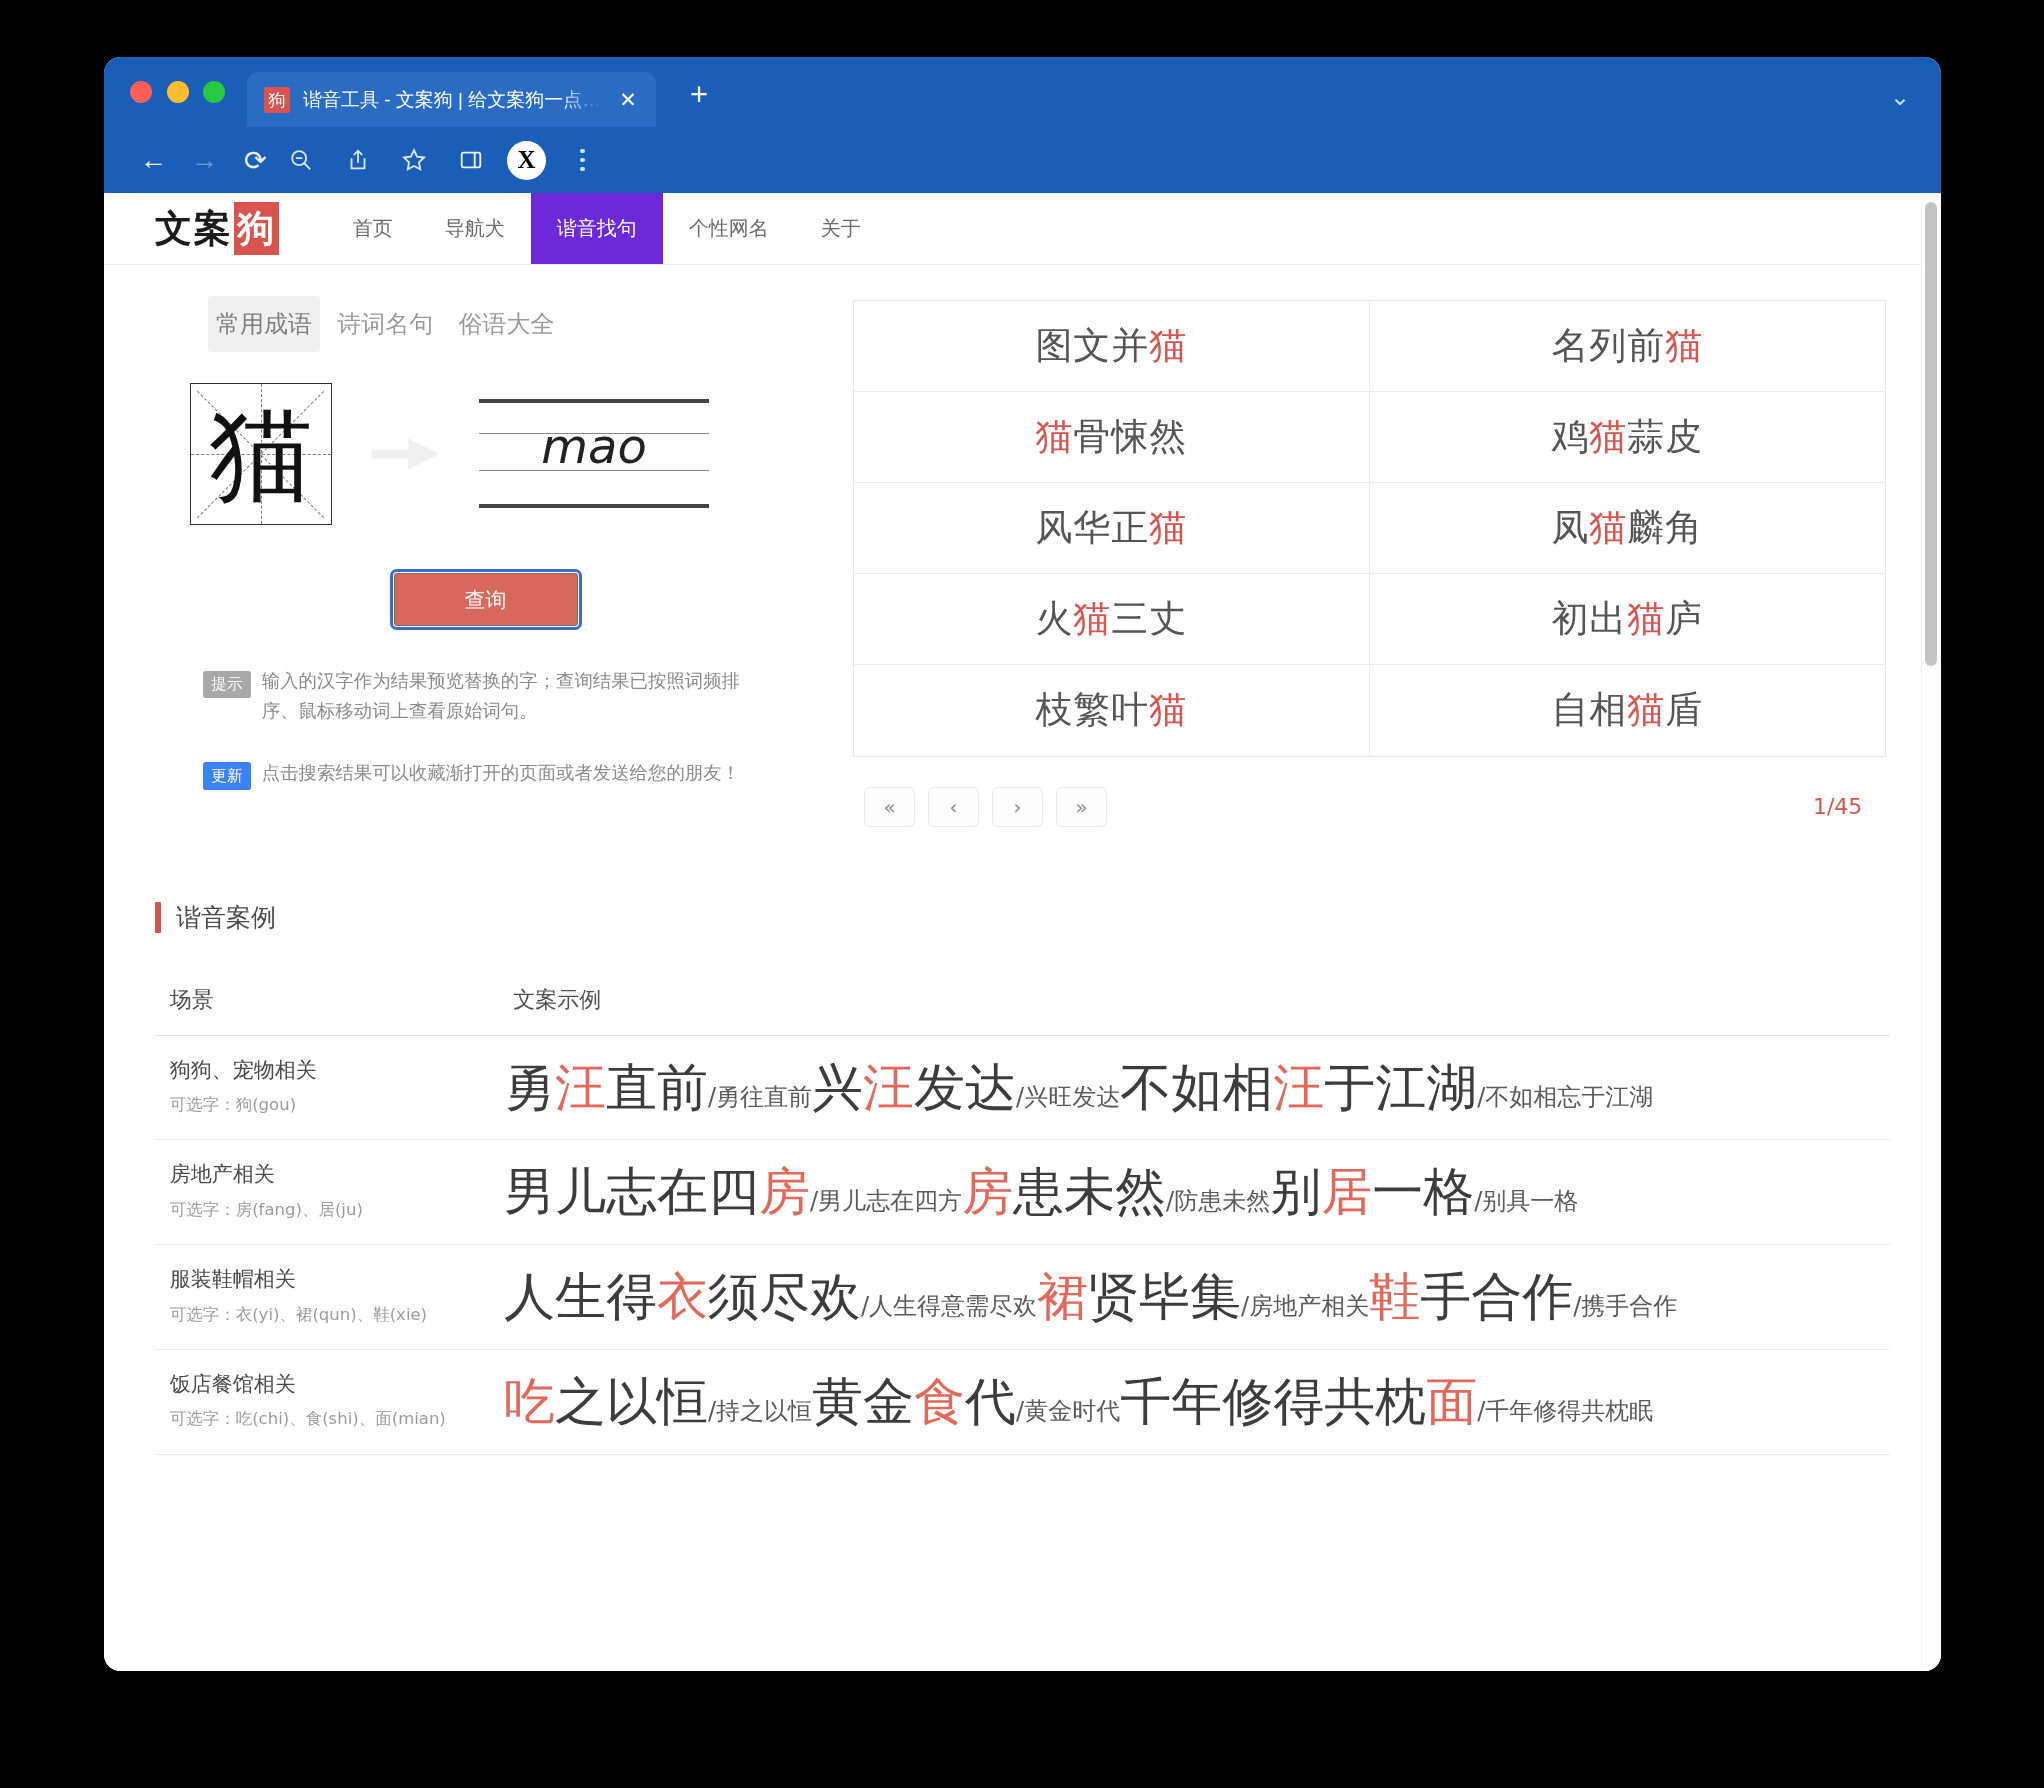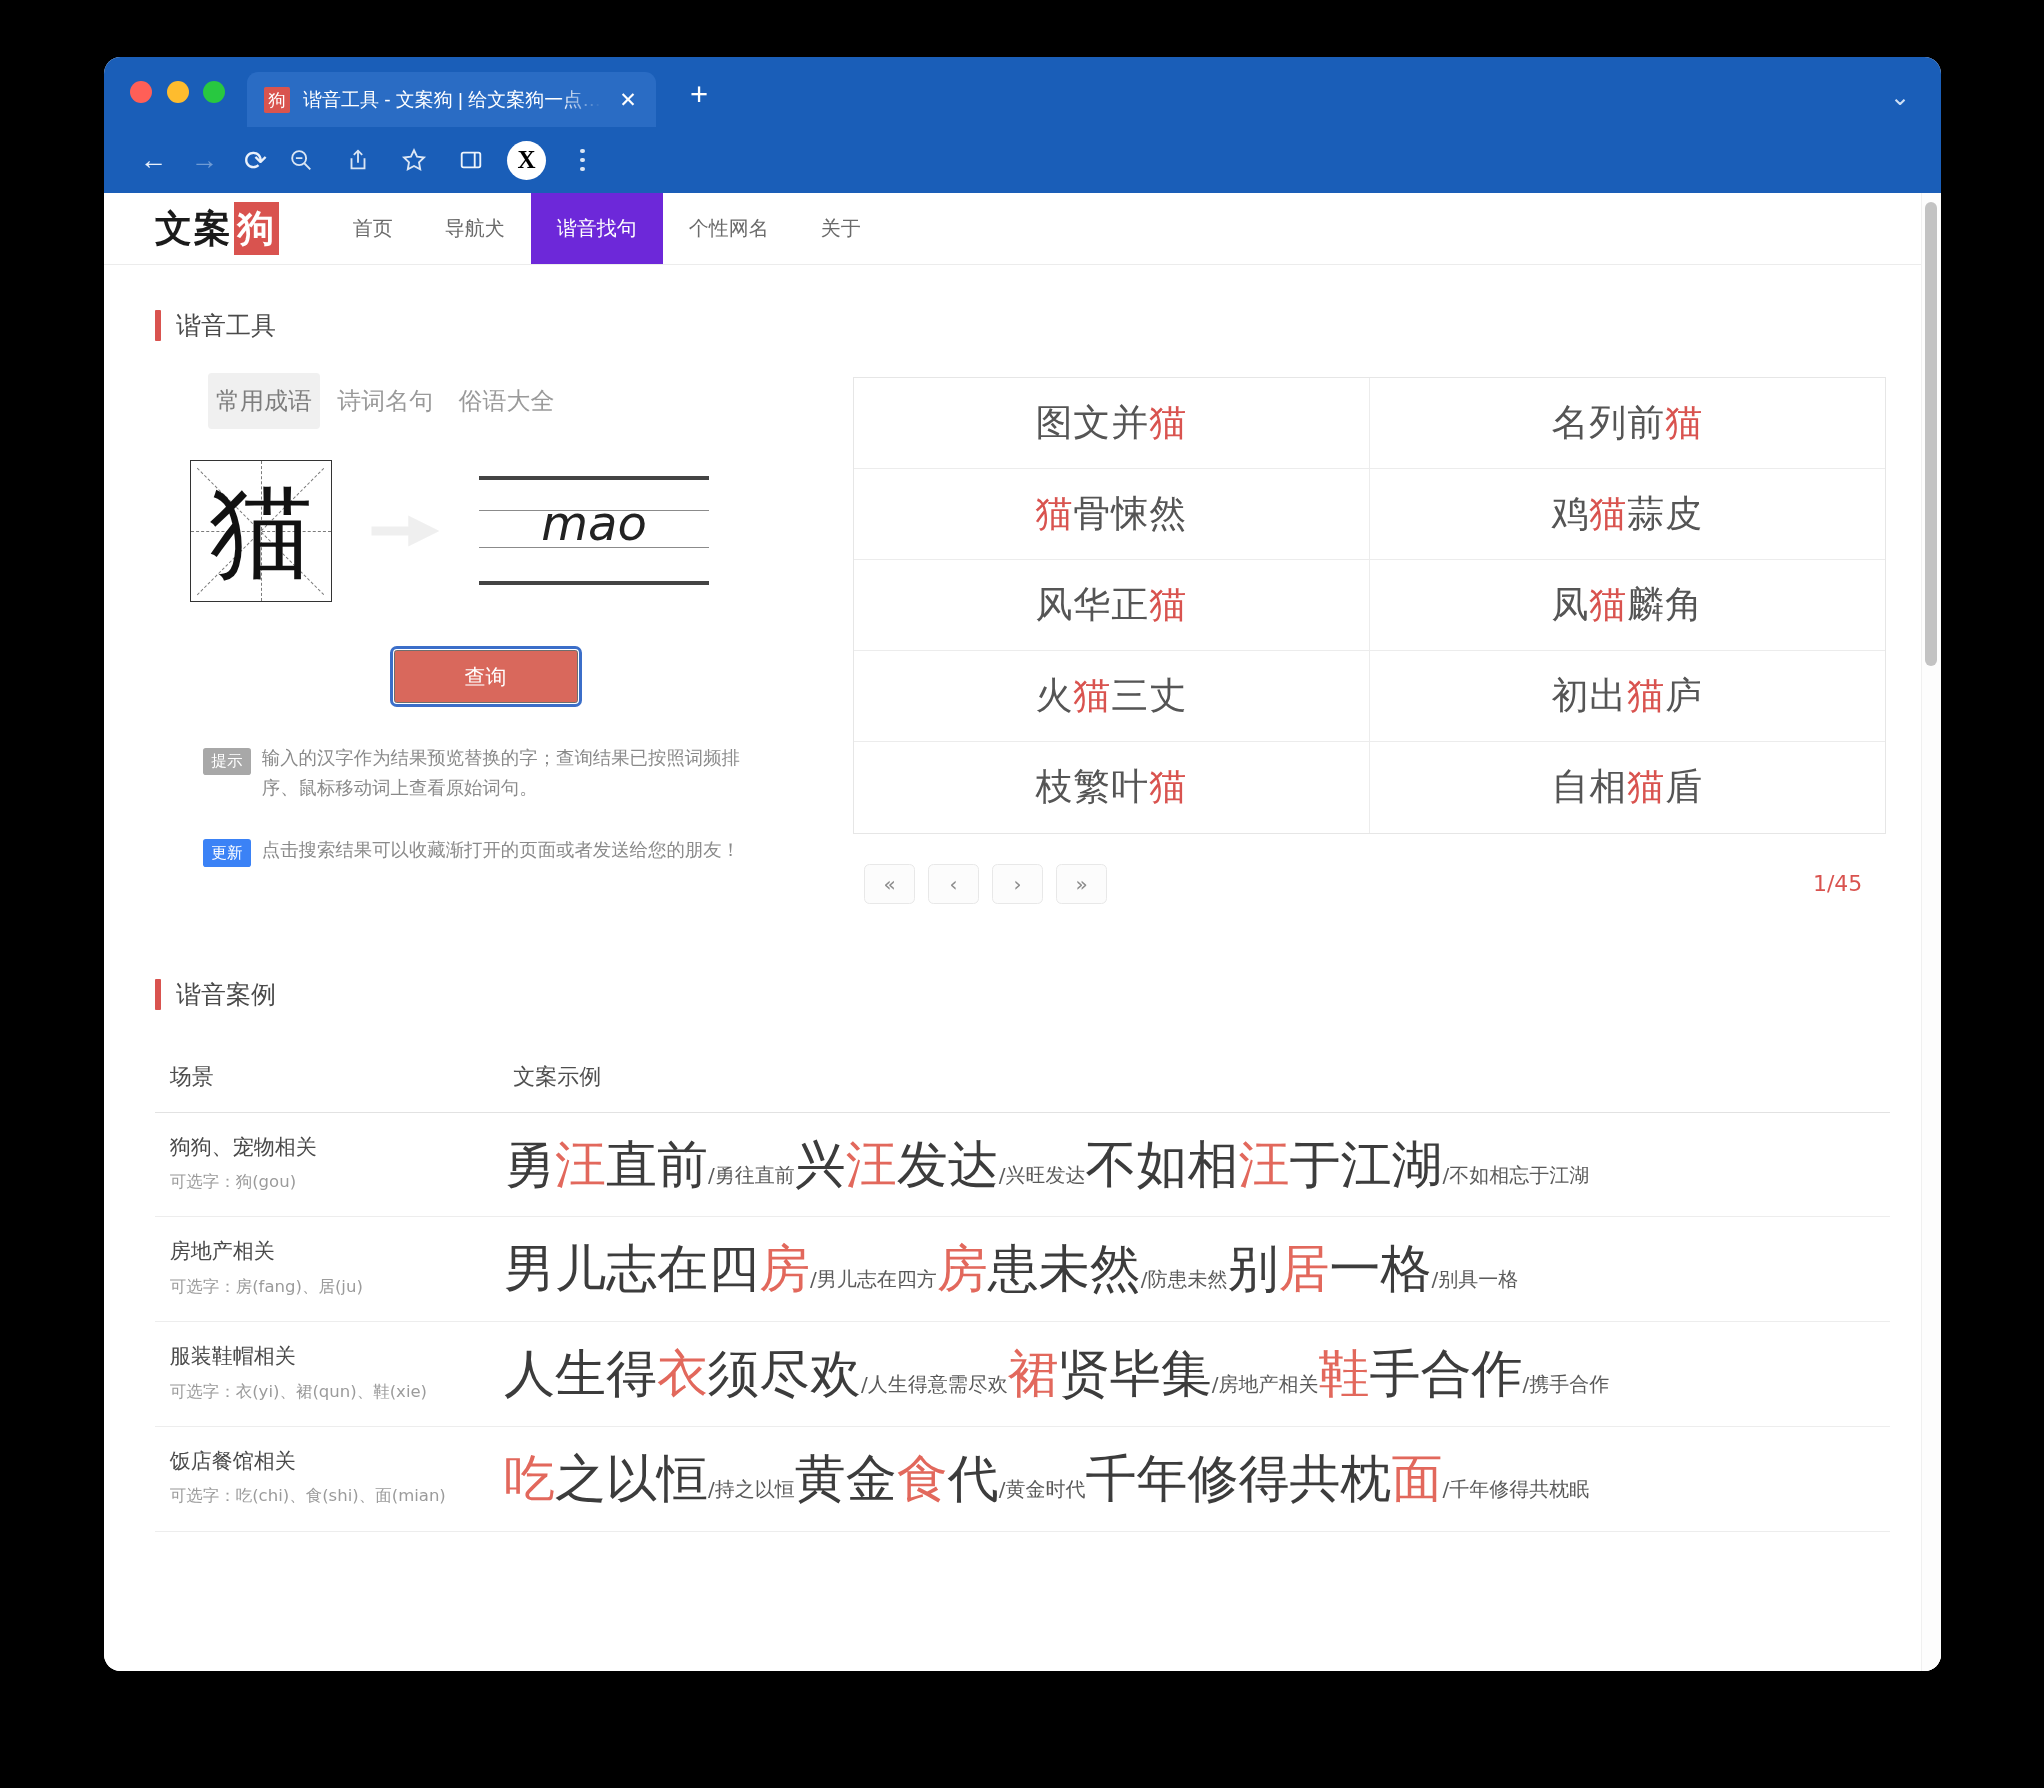--- a/index.html
+++ b/index.html
@@ -304,21 +304,21 @@
   .scene-name { font-size: 21px; color:#4a4a4a; font-family:"DejaVu Sans", sans-serif; line-height:1.35; }
   .scene-opts { font-size: 16.5px; color:#9b9b9b; font-family:"DejaVu Sans", sans-serif; margin-top: 9.2px; line-height:1.4; }
   .ex-cell { padding-left: 9.2px; line-height: 1.25; }
   .ex-big {
     font-family:"DejaVu Sans", sans-serif;
     font-size: 51px; color:#3c3c3c; letter-spacing: 0px;
   }
   .ex-big .hit { color:#e2685c; }
   .ex-small {
     font-family:"DejaVu Sans", sans-serif;
-    font-size: 20px; color:#5a5a5a;
+    font-size: 24px; color:#5a5a5a;
   }
 
   
   .pg-scroll-track {
     position:absolute; top:0; right:0; width: 20px; bottom:0;
     background:#fdfdfd; border-left:0.9px solid #f0f0f0;
   }
   .pg-scroll-thumb {
     position:absolute; right:3.7px; top: 9.2px;
     width: 12px; height: 464px;
@@ -401,24 +401,20 @@
         </div>
         <div class="nav">
           <div class="nav-item">首页</div>
           <div class="nav-item">导航犬</div>
           <div class="nav-item active">谐音找句</div>
           <div class="nav-item">个性网名</div>
           <div class="nav-item">关于</div>
         </div>
       </div>
 
-      <div class="section-title">
-        <span class="bar"></span>
-        <span class="txt">谐音工具</span>
-      </div>
 
       <div class="tool-area">
 
         <div class="tool-left">
           <div class="pills">
             <div class="pill active">常用成语</div>
             <div class="pill">诗词名句</div>
             <div class="pill">俗语大全</div>
           </div>
 

